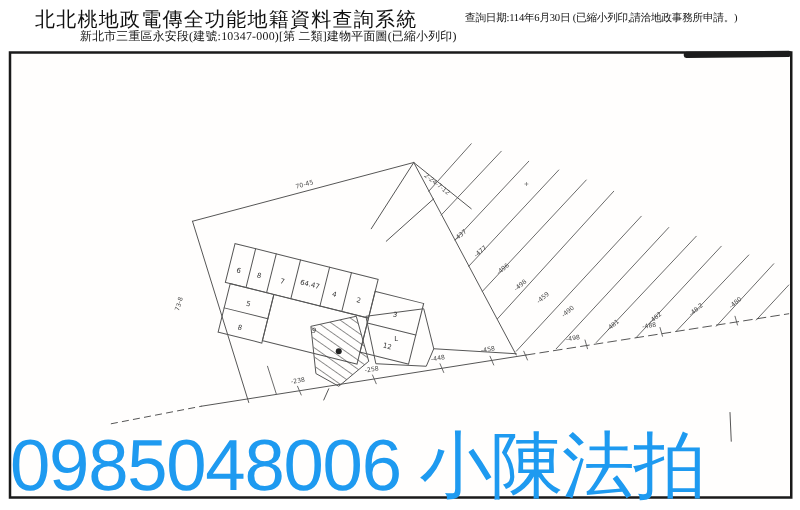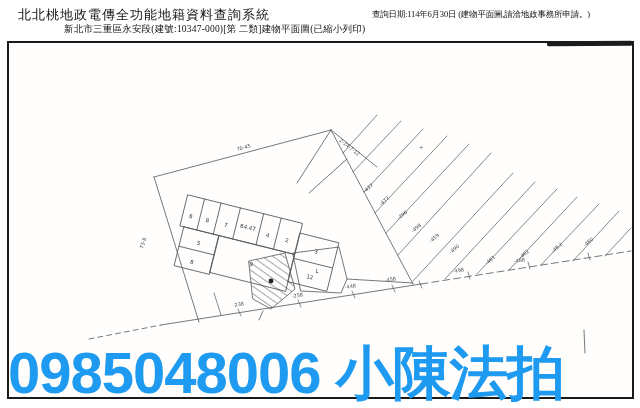--- a/index.html
+++ b/index.html
@@ -3,22 +3,22 @@
 <meta charset="utf-8">
 <style>
   html,body{margin:0;padding:0;}
   body{
     width:640px;height:408px;position:relative;overflow:hidden;
     background:#ffffff;
     font-family:"Liberation Serif","DejaVu Serif",serif;
   }
   
   .hdr-title{
-    position:absolute;left:18px;top:6px;width:350px;
-    font-size:13px;color:#111;letter-spacing:1px;white-space:nowrap;
+    position:absolute;left:28px;top:6px;width:350px;
+    font-size:16px;color:#111;letter-spacing:1px;white-space:nowrap;
   }
   .hdr-sub{
     position:absolute;left:18px;top:23px;width:360px;
     font-size:9.5px;color:#111;white-space:nowrap;letter-spacing:.2px;margin-left:46px;
   }
   .hdr-note{
     position:absolute;left:372px;top:9px;width:262px;
     font-size:8.5px;color:#111;white-space:nowrap;letter-spacing:-0.2px;
   }
   
@@ -28,33 +28,33 @@
   }
   .map-frame svg{position:absolute;left:0;top:0;}
   .smudge{
     position:absolute;top:-2px;right:-1px;width:86px;height:5px;
     background:#1c1c1c;border-radius:2px;transform:rotate(-0.5deg);
   }
   
   .watermark{
     position:absolute;left:8px;bottom:6px;width:632px;
     font-family:"Liberation Sans","DejaVu Sans",sans-serif;
-    font-weight:bold;font-size:58px;line-height:1;
+    font-weight:normal;font-size:58px;line-height:1;
     letter-spacing:-1px;white-space:nowrap;z-index:5;
   }
   
   text.ann{font-family:"DejaVu Sans",sans-serif;fill:#4d4d4d;font-size:5px;}
   text.room{font-family:"DejaVu Sans",sans-serif;fill:#333;font-size:5.5px;text-anchor:middle;}
 </style>
 </head>
 <body>
 
 <div class="hdr-title">北北桃地政電傳全功能地籍資料查詢系統</div>
 <div class="hdr-sub">新北市三重區永安段(建號:10347-000)[第 二類]建物平面圖(已縮小列印)</div>
-<div class="hdr-note">查詢日期:114年6月30日 (建物平面圖,請洽地政事務所申請。)</div>
+<div class="hdr-note">查詢日期:114年6月30日 (已縮小列印,請洽地政事務所申請。)</div>
 
 <div class="map-frame">
   <div class="smudge"></div>
 
   <svg width="623" height="354" viewBox="0 0 623 354">
     <defs>
       <pattern id="hatch" patternUnits="userSpaceOnUse" width="6" height="6" patternTransform="rotate(-55)">
         <line x1="0" y1="0" x2="0" y2="6" stroke="#3a3a3a" stroke-width="0.9"></line>
       </pattern>
     </defs>

